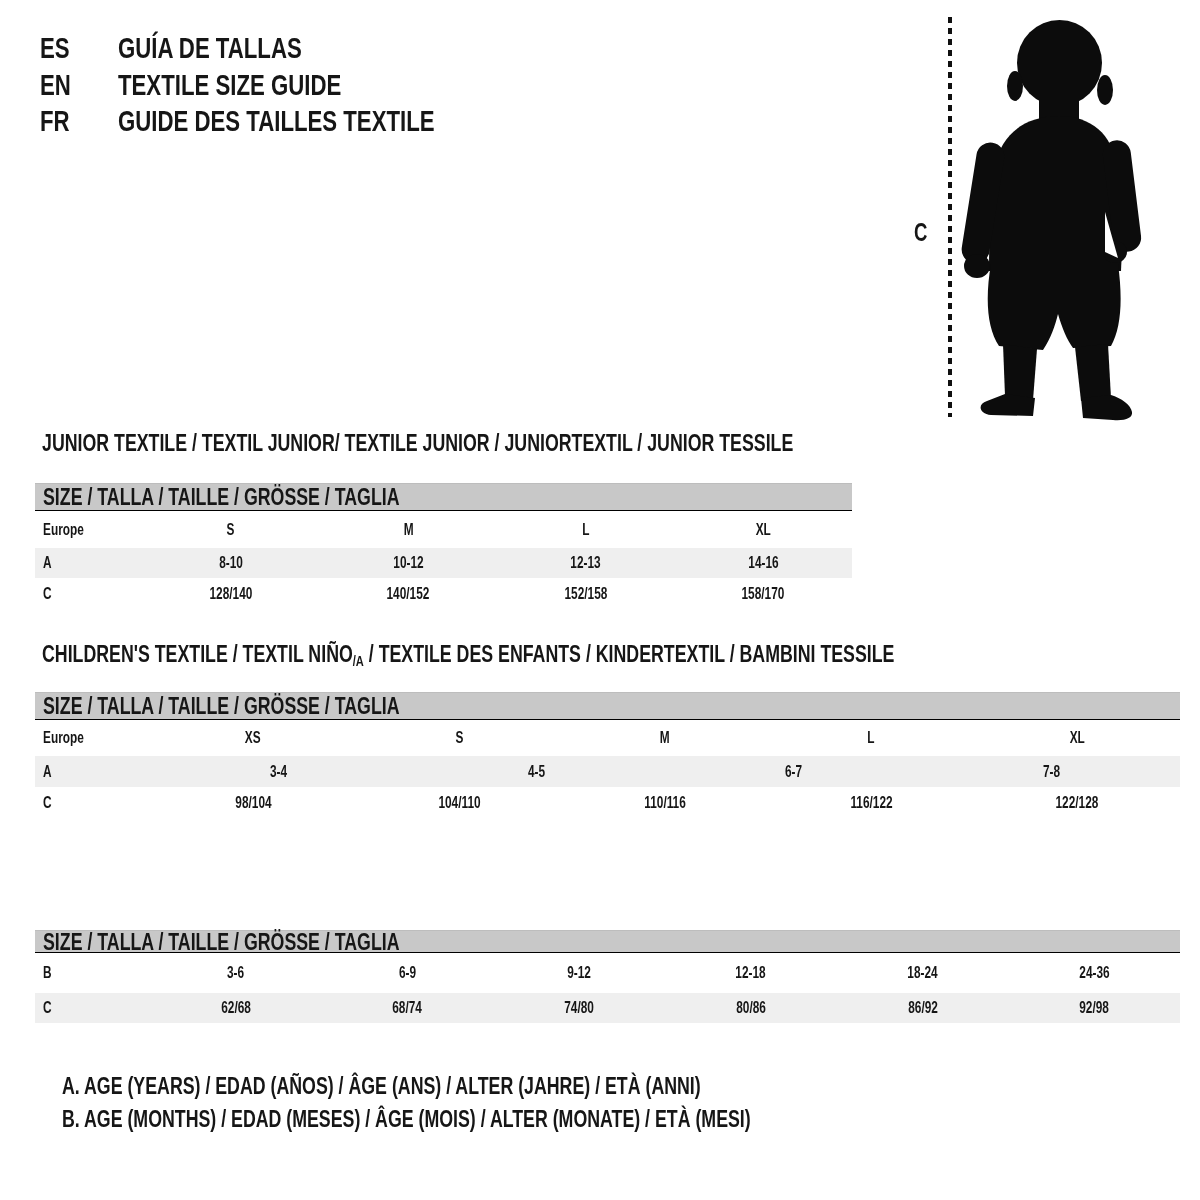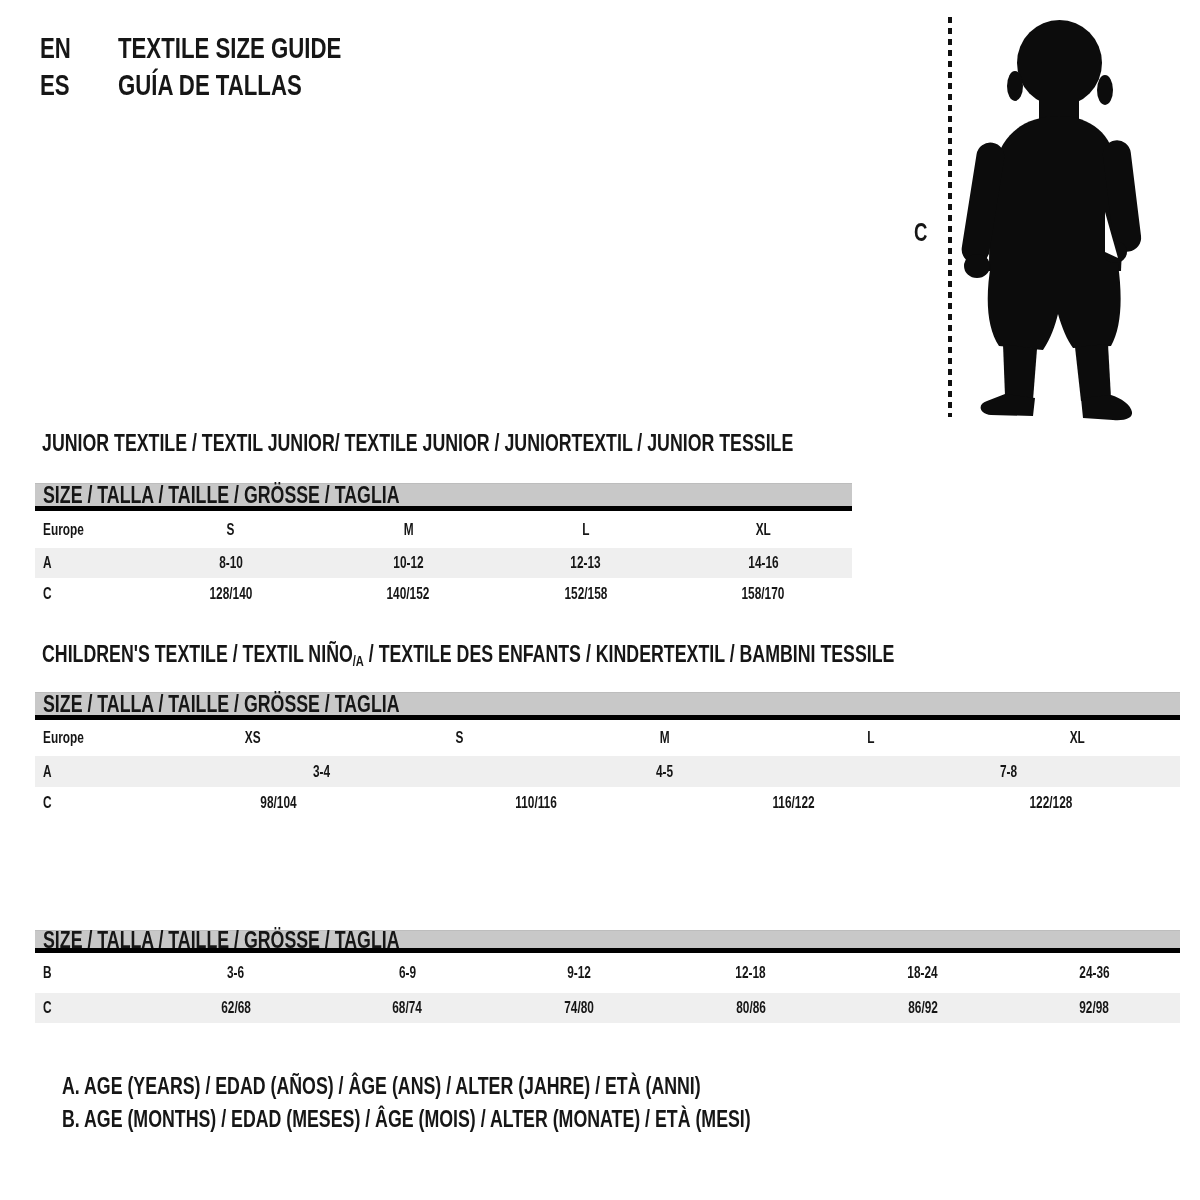--- a/index.html
+++ b/index.html
@@ -22,21 +22,21 @@
   .figure{position:absolute;left:955px;top:16px;width:195px;height:406px;}
   .figure svg{display:block;width:100%;height:100%;}
 
   
   .sec-title{position:absolute;left:42px;margin:0;font-size:24px;line-height:26px;font-weight:700;}
   .sub-sm{font-size:15px;position:relative;top:4px;}
   .two-line{line-height:29px;}
 
   
   .tbl{position:absolute;left:35px;}
-  .thead{background:#c8c8c8;border-top:1px solid #bdbdbd;border-bottom:5px solid #000000;
+  .thead{background:#c8c8c8;border-top:1px solid #bdbdbd;border-bottom:1px solid #000000;
     display:flex;align-items:center;padding-left:8px;box-sizing:border-box;font-size:24px;}
   .trow{display:flex;align-items:center;font-size:16px;}
   .shade{background:#efefef;}
   .lbl{flex:none;box-sizing:border-box;padding-left:8px;}
   .cell{flex:1;text-align:center;}
   .w-junior{width:817px;}
   .w-full{width:1145px;}
   .lbl-junior{width:107px;}
   .lbl-wide{width:115px;}
 
@@ -44,26 +44,30 @@
   .legend{position:absolute;left:42px;top:1069px;margin-left:20px;}
   .legend-line{display:flex;align-items:center;height:33.4px;font-size:24px;}
 </style>
 </head>
 <body>
 
 <div class="canvas">
 
   <div class="langs">
     <div class="lang-row">
+      <span class="lang-code"><span class="cnd">ES</span></span>
+      <span class="cnd">GUÍA DE TALLAS</span>
+    </div>
+    <div class="lang-row">
       <span class="lang-code"><span class="cnd">EN</span></span>
       <span class="cnd">TEXTILE SIZE GUIDE</span>
     </div>
     <div class="lang-row">
-      <span class="lang-code"><span class="cnd">ES</span></span>
-      <span class="cnd">GUÍA DE TALLAS</span>
+      <span class="lang-code"><span class="cnd">FR</span></span>
+      <span class="cnd">GUIDE DES TAILLES TEXTILE</span>
     </div>
   </div>
 
   <div class="dash-line"></div>
   <div class="c-label"><span class="cnd">C</span></div>
   <div class="figure">
     <svg viewBox="0 0 195 406" xmlns="http://www.w3.org/2000/svg">
       <g fill="#0c0c0c">
         <ellipse cx="104.5" cy="47" rx="42.5" ry="43"></ellipse>
         <ellipse cx="60" cy="70" rx="8" ry="15"></ellipse>
@@ -124,25 +128,27 @@
       <span class="cell"><span class="cndc">XS</span></span>
       <span class="cell"><span class="cndc">S</span></span>
       <span class="cell"><span class="cndc">M</span></span>
       <span class="cell"><span class="cndc">L</span></span>
       <span class="cell"><span class="cndc">XL</span></span>
     </div>
     <div class="trow shade" style="height:31px;">
       <span class="lbl lbl-wide"><span class="cnd">A</span></span>
       <span class="cell"><span class="cndc">3-4</span></span>
       <span class="cell"><span class="cndc">4-5</span></span>
+      <span class="cell"><span class="cndc">6-7</span></span>
       <span class="cell"><span class="cndc">7-8</span></span>
     </div>
     <div class="trow" style="height:31px;">
       <span class="lbl lbl-wide"><span class="cnd">C</span></span>
       <span class="cell"><span class="cndc">98/104</span></span>
+      <span class="cell"><span class="cndc">104/110</span></span>
       <span class="cell"><span class="cndc">110/116</span></span>
       <span class="cell"><span class="cndc">116/122</span></span>
       <span class="cell"><span class="cndc">122/128</span></span>
     </div>
   </div>
 
   <div class="tbl w-full" style="top:930px;">
     <div class="thead" style="height:23px;">
       <span class="cnd">SIZE / TALLA / TAILLE / GRÖSSE / TAGLIA</span>
     </div>

